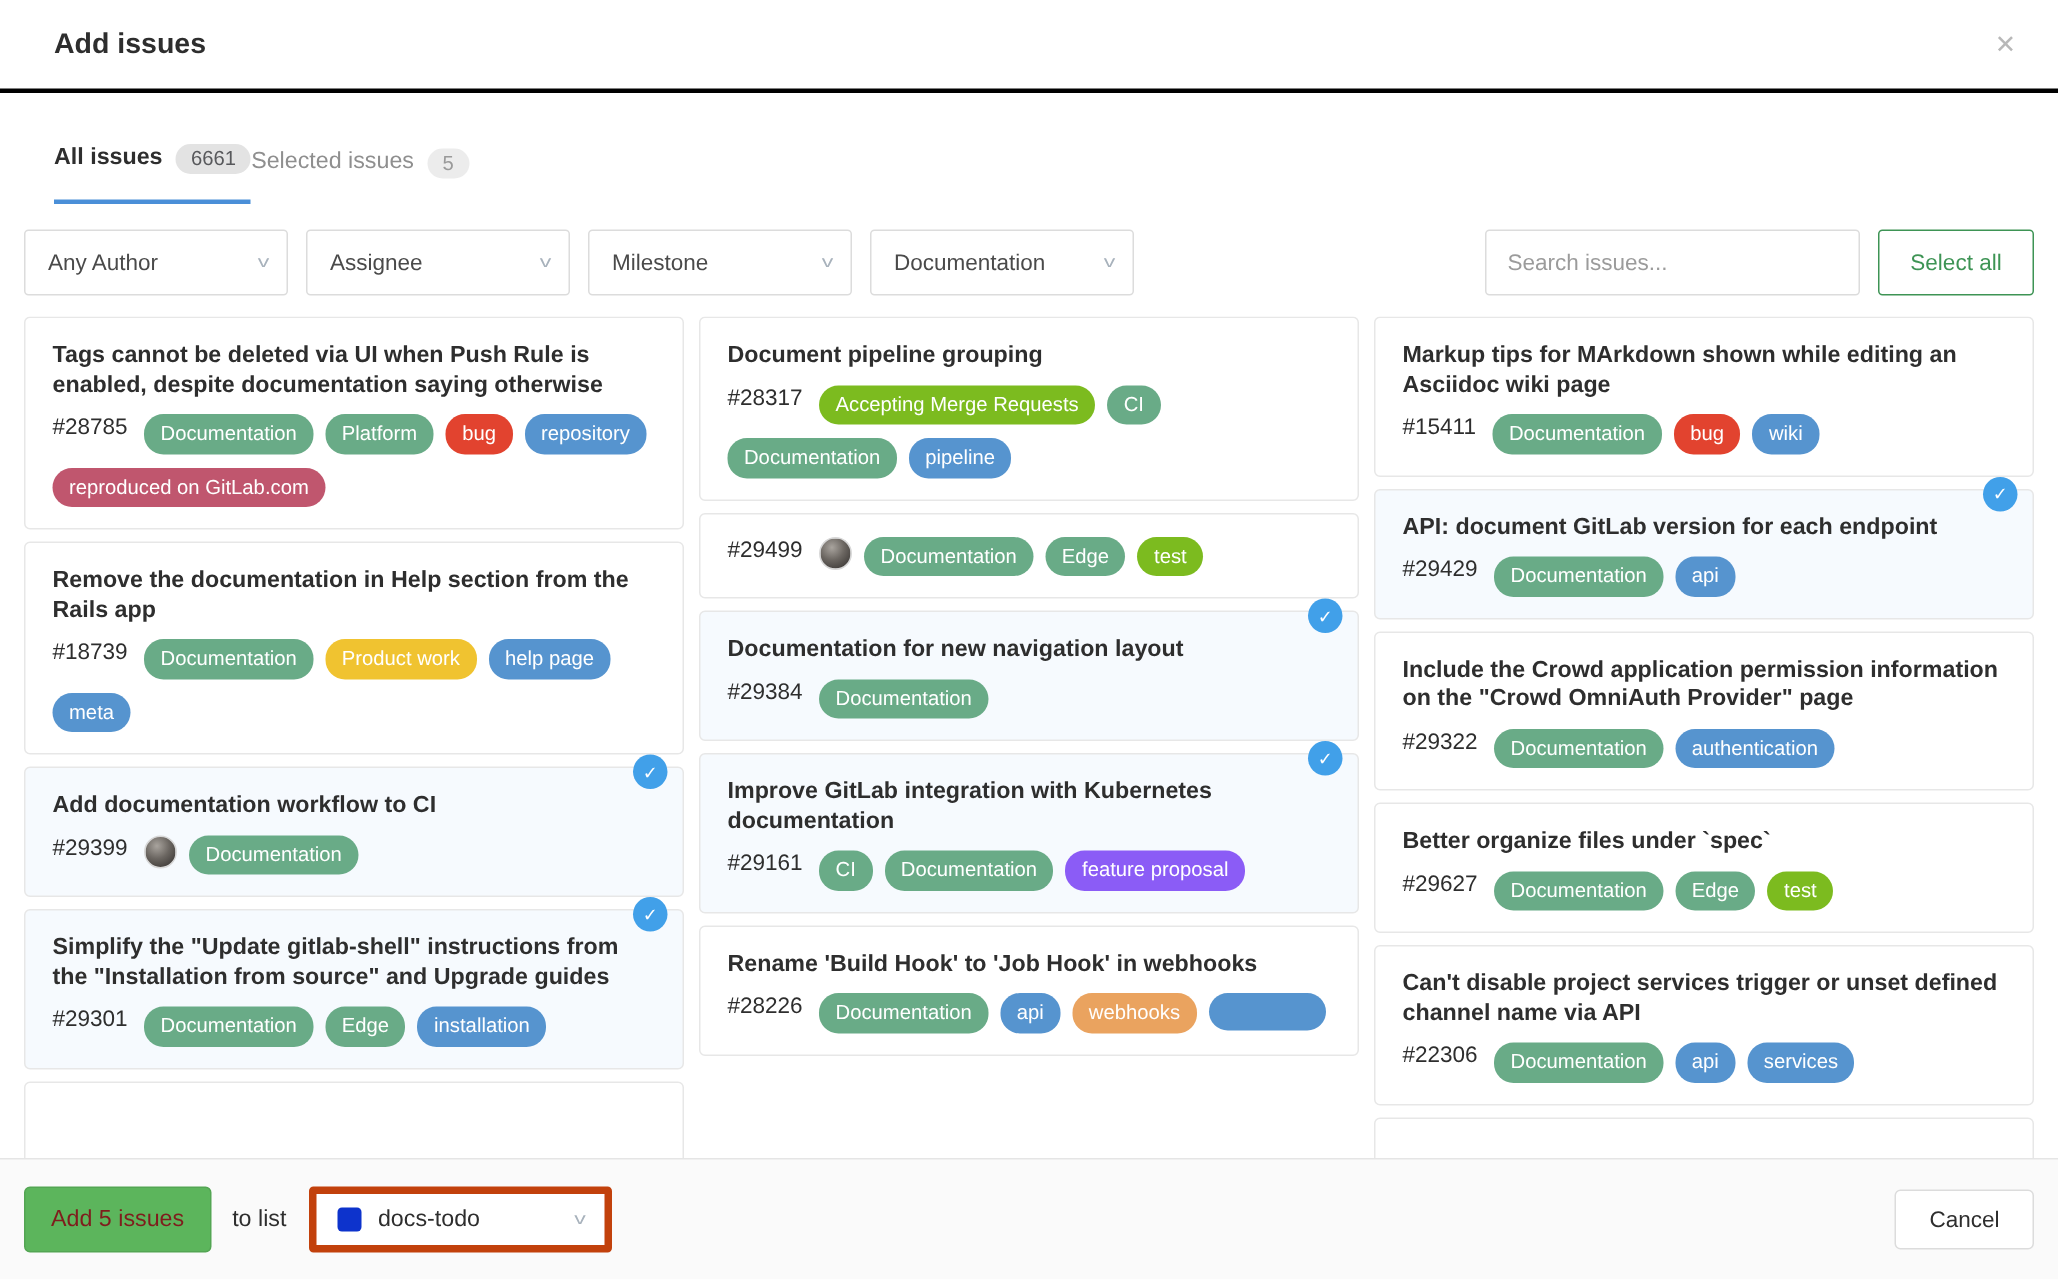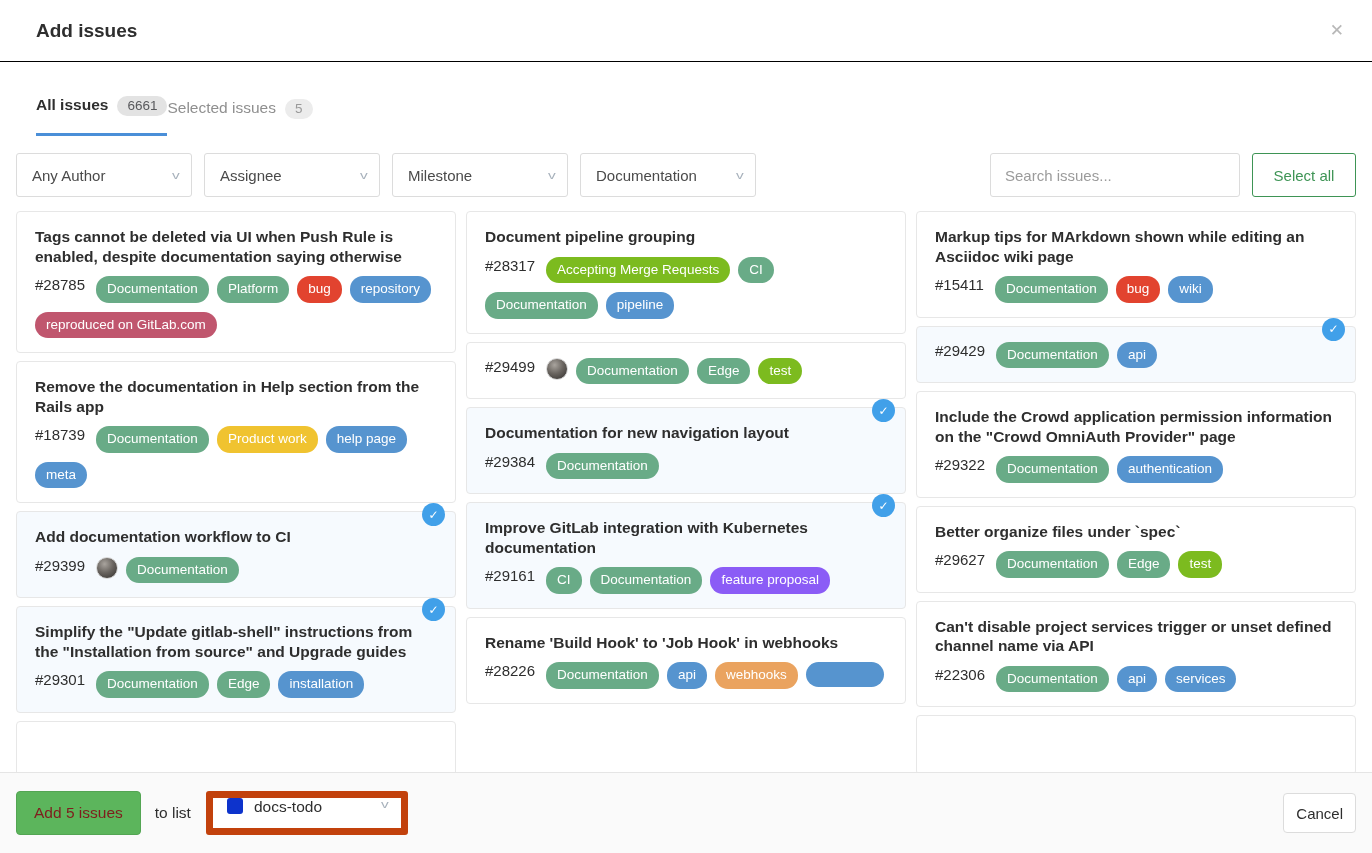--- a/index.html
+++ b/index.html
@@ -2,21 +2,21 @@
 <html style="--tab-underline: #4A8FD8; --check-badge: #41A0E9; --selected-bg: #F6FAFE; --add-button: #5CB55C; --select-all: #3E9455; --list-color: #0D33CC;"><head>
 <meta charset="utf-8">
 <style>
   * { margin:0; padding:0; box-sizing:border-box; }
   html,body { width:1372px; height:853px; overflow:hidden; background:#fff;
     font-family:"Liberation Sans","DejaVu Sans",sans-serif; color:#2e2e2e; }
   .modal { position:relative; width:1372px; height:853px; background:#fff; }
 
   
   .modal-header { position:absolute; top:0; left:0; right:0; height:62px;
-    border-bottom:1px solid #000000; display:flex; align-items:center; padding:0 28px 0 36px; }
+    border-bottom:3px solid #000000; display:flex; align-items:center; padding:0 28px 0 36px; }
   .modal-title { font-size:19px; font-weight:700; color:#2e2e2e; }
   .close-btn { margin-left:auto; color:#b8b8b8; font-size:17px; font-weight:700;
     cursor:pointer; line-height:1; }
 
   
   .tabs { position:absolute; top:90px; left:36px; display:flex; align-items:flex-end; }
   .tab { display:flex; align-items:flex-start; gap:9px; padding:6px 0 17px;
     font-size:15.5px; color:#8f8f8f; cursor:pointer; }
   .tab.active { color:#2e2e2e; font-weight:700; border-bottom:3px solid var(--tab-underline); }
   .tab + .tab { }
@@ -62,26 +62,26 @@
     align-items:center; justify-content:center; font-size:12px; font-weight:700; }
 
   
   .modal-footer { position:absolute; left:0; right:0; bottom:0; height:81px;
     background:#fafafa; border-top:1px solid #e5e5e5; display:flex; align-items:center;
     padding:0 16px; }
   .add-btn { height:44px; padding:0 17px; background:var(--add-button);
     border:1px solid #53a553; border-radius:4px; color:#7f1d1d; font-size:15.5px;
     cursor:pointer; font-family:"Liberation Sans","DejaVu Sans",sans-serif; }
   .to-list { font-size:15.5px; color:#2e2e2e; margin:0 15px 0 14px; }
-  .list-select { width:202px; height:44px; background:#fff; border:7px solid #c2410c;
-    border-radius:3px; display:flex; gap:11px; padding:0 13px 0 14px;
+  .list-select { width:202px; height:44px; background:#fff; border:5px solid #c2410c;
+    border-radius:3px; display:flex; align-items:center; gap:11px; padding:0 13px 0 14px;
     cursor:pointer; font-size:15.5px; color:#2e2e2e; }
   .list-color-square { width:16px; height:16px; border-radius:3px; background:var(--list-color); }
   .list-select .chev { margin-left:auto; }
-  .cancel-btn { margin-left:auto; height:40px; padding:0 12px; background:#fff;
+  .cancel-btn { margin-left:auto; height:40px; padding:0 22px; background:#fff;
     border:1px solid #dcdcdc; border-radius:4px; font-size:15px; color:#2e2e2e;
     cursor:pointer; font-family:"Liberation Sans","DejaVu Sans",sans-serif; }
 </style>
 </head>
 <body>
 
 <div class="modal">
 
   <div class="modal-header">
     <div class="modal-title">Add issues</div>
@@ -217,20 +217,21 @@
         <div class="card">
           <div class="card-title">Markup tips for MArkdown shown while editing an Asciidoc wiki page</div>
           <div class="card-meta">
             <span class="issue-id">#15411</span>
             <span class="label-pill" style="background: rgb(105, 171, 135);">Documentation</span>
             <span class="label-pill" style="background: rgb(226, 67, 47);">bug</span>
             <span class="label-pill" style="background: rgb(86, 148, 207);">wiki</span>
           </div>
         </div>
         <div class="card selected">
+          <div class="card-title">API: document GitLab version for each endpoint</div>
           <div class="card-meta">
             <span class="issue-id">#29429</span>
             <span class="label-pill" style="background: rgb(105, 171, 135);">Documentation</span>
             <span class="label-pill" style="background: rgb(86, 148, 207);">api</span>
           </div>
           <span class="check-badge">✓</span>
         </div>
         <div class="card">
           <div class="card-title">Include the Crowd application permission information on the "Crowd OmniAuth Provider" page</div>
           <div class="card-meta">

